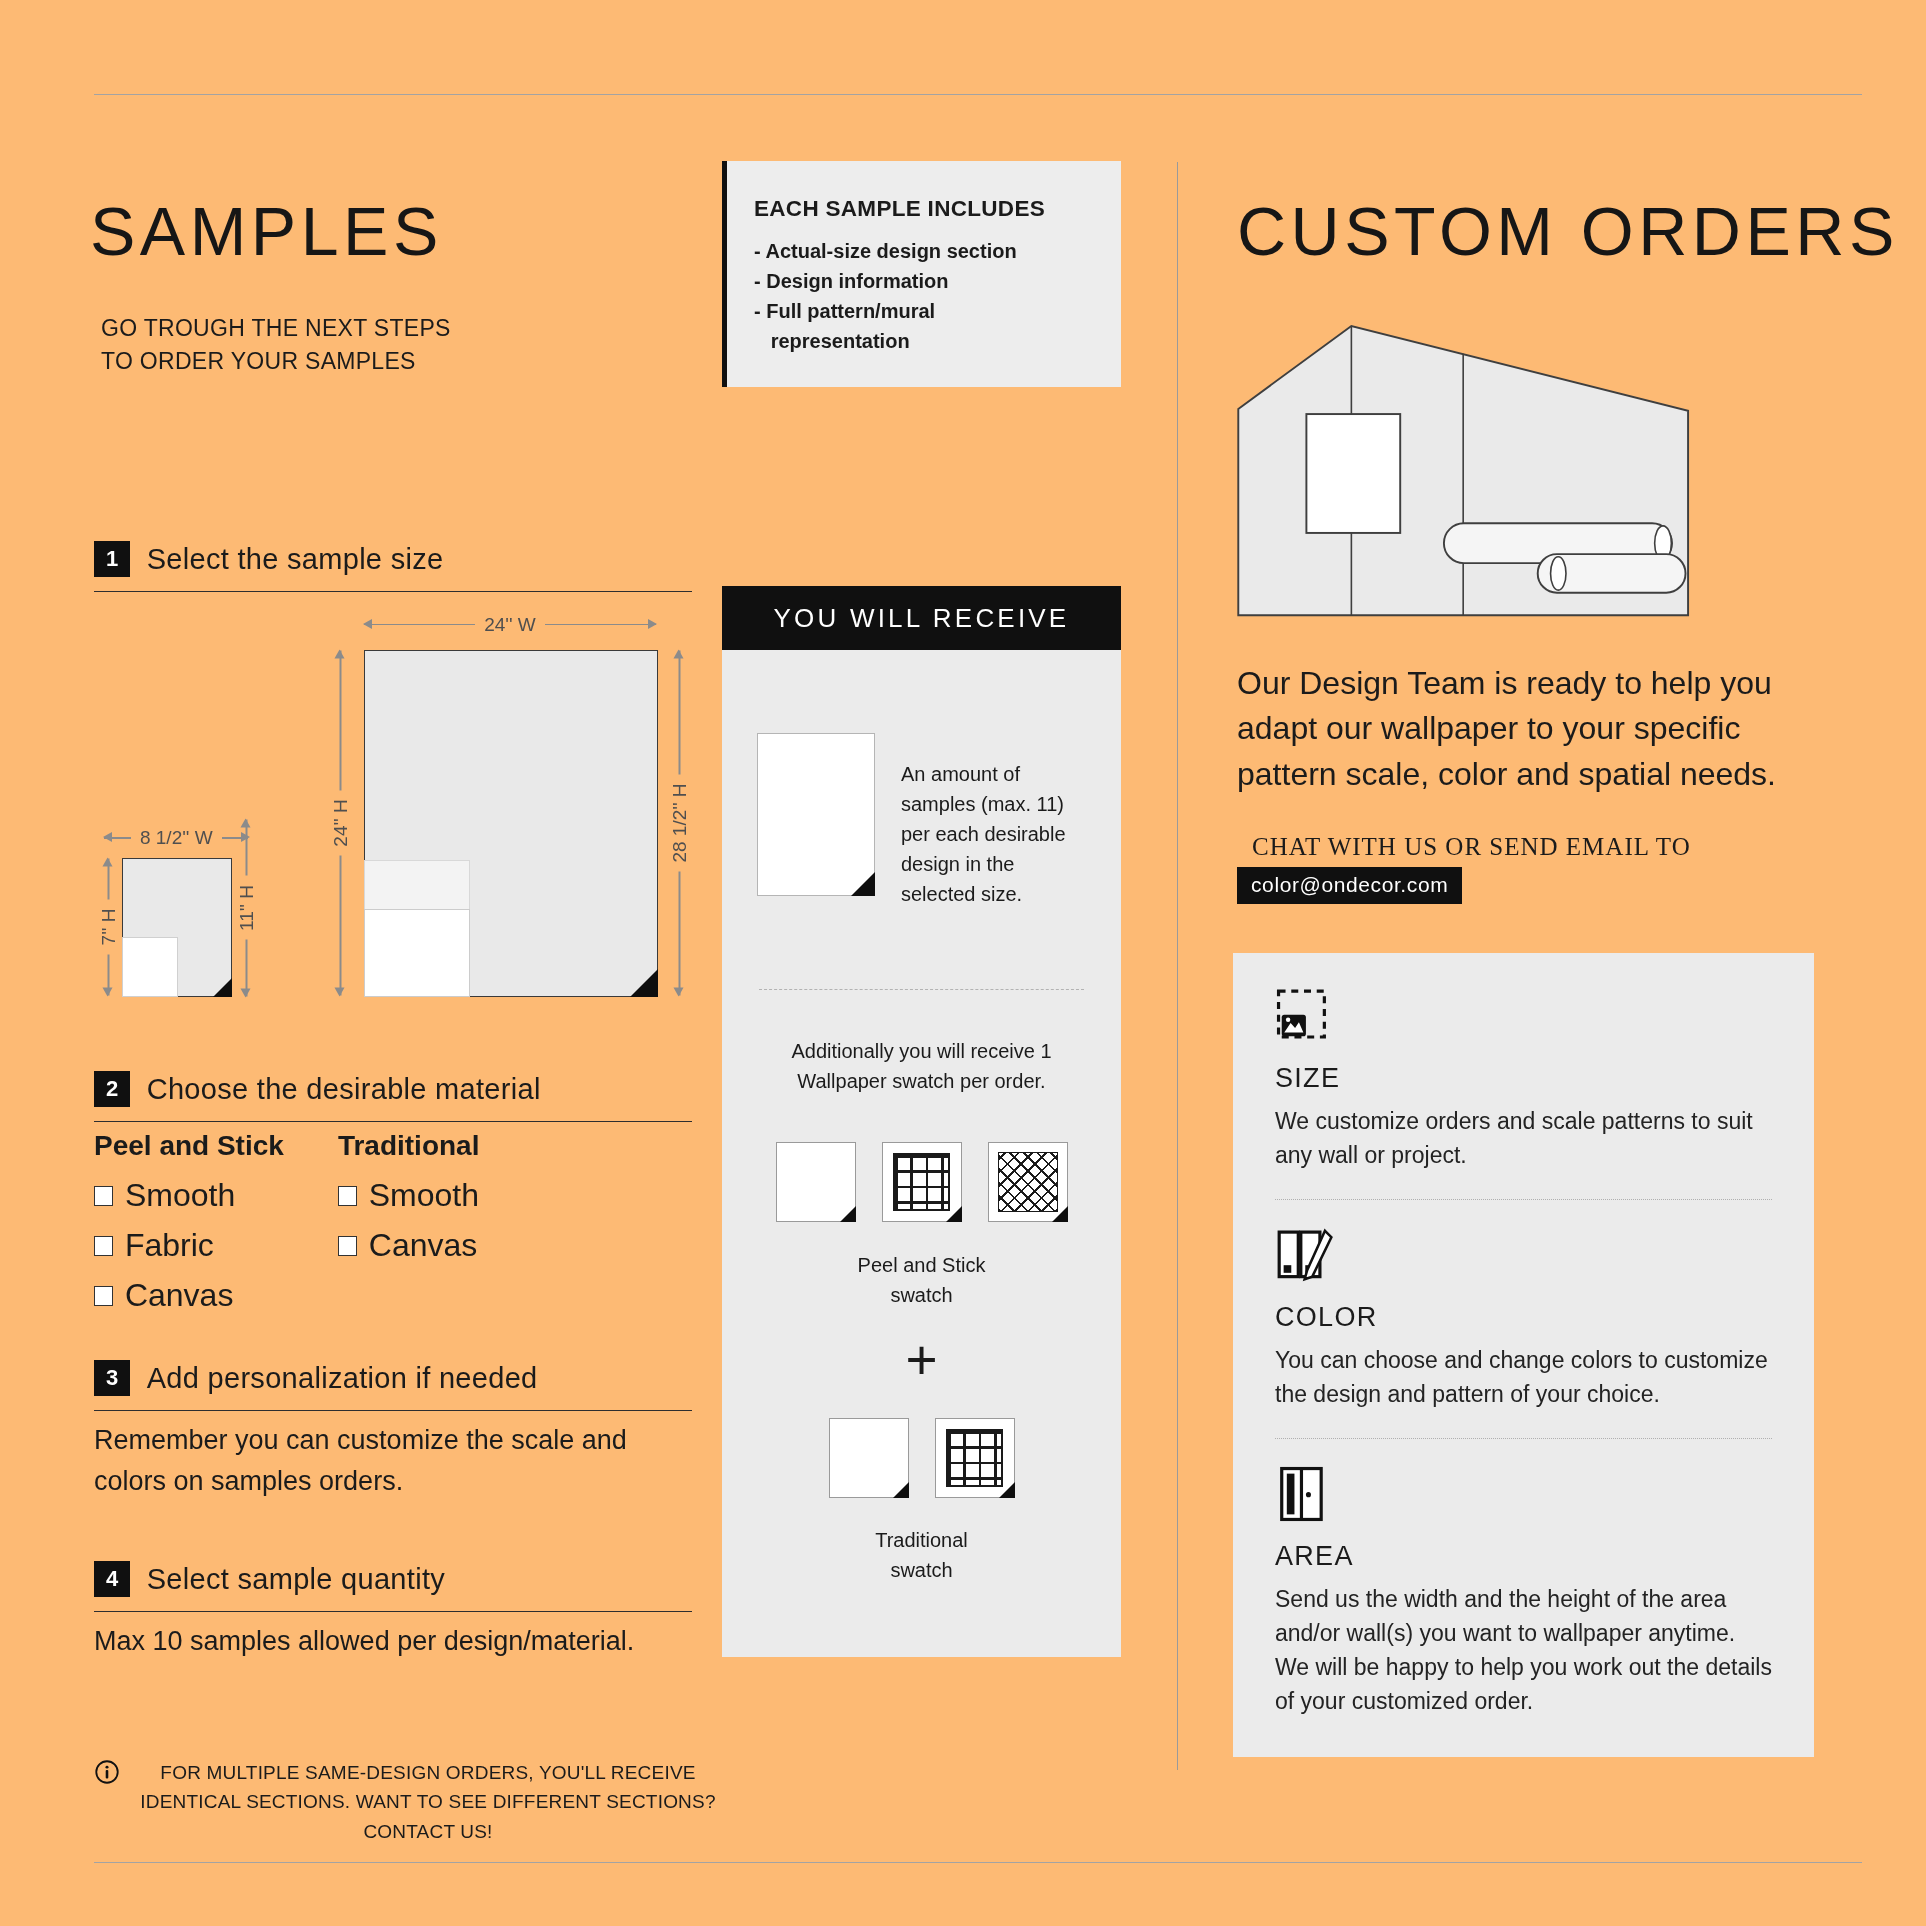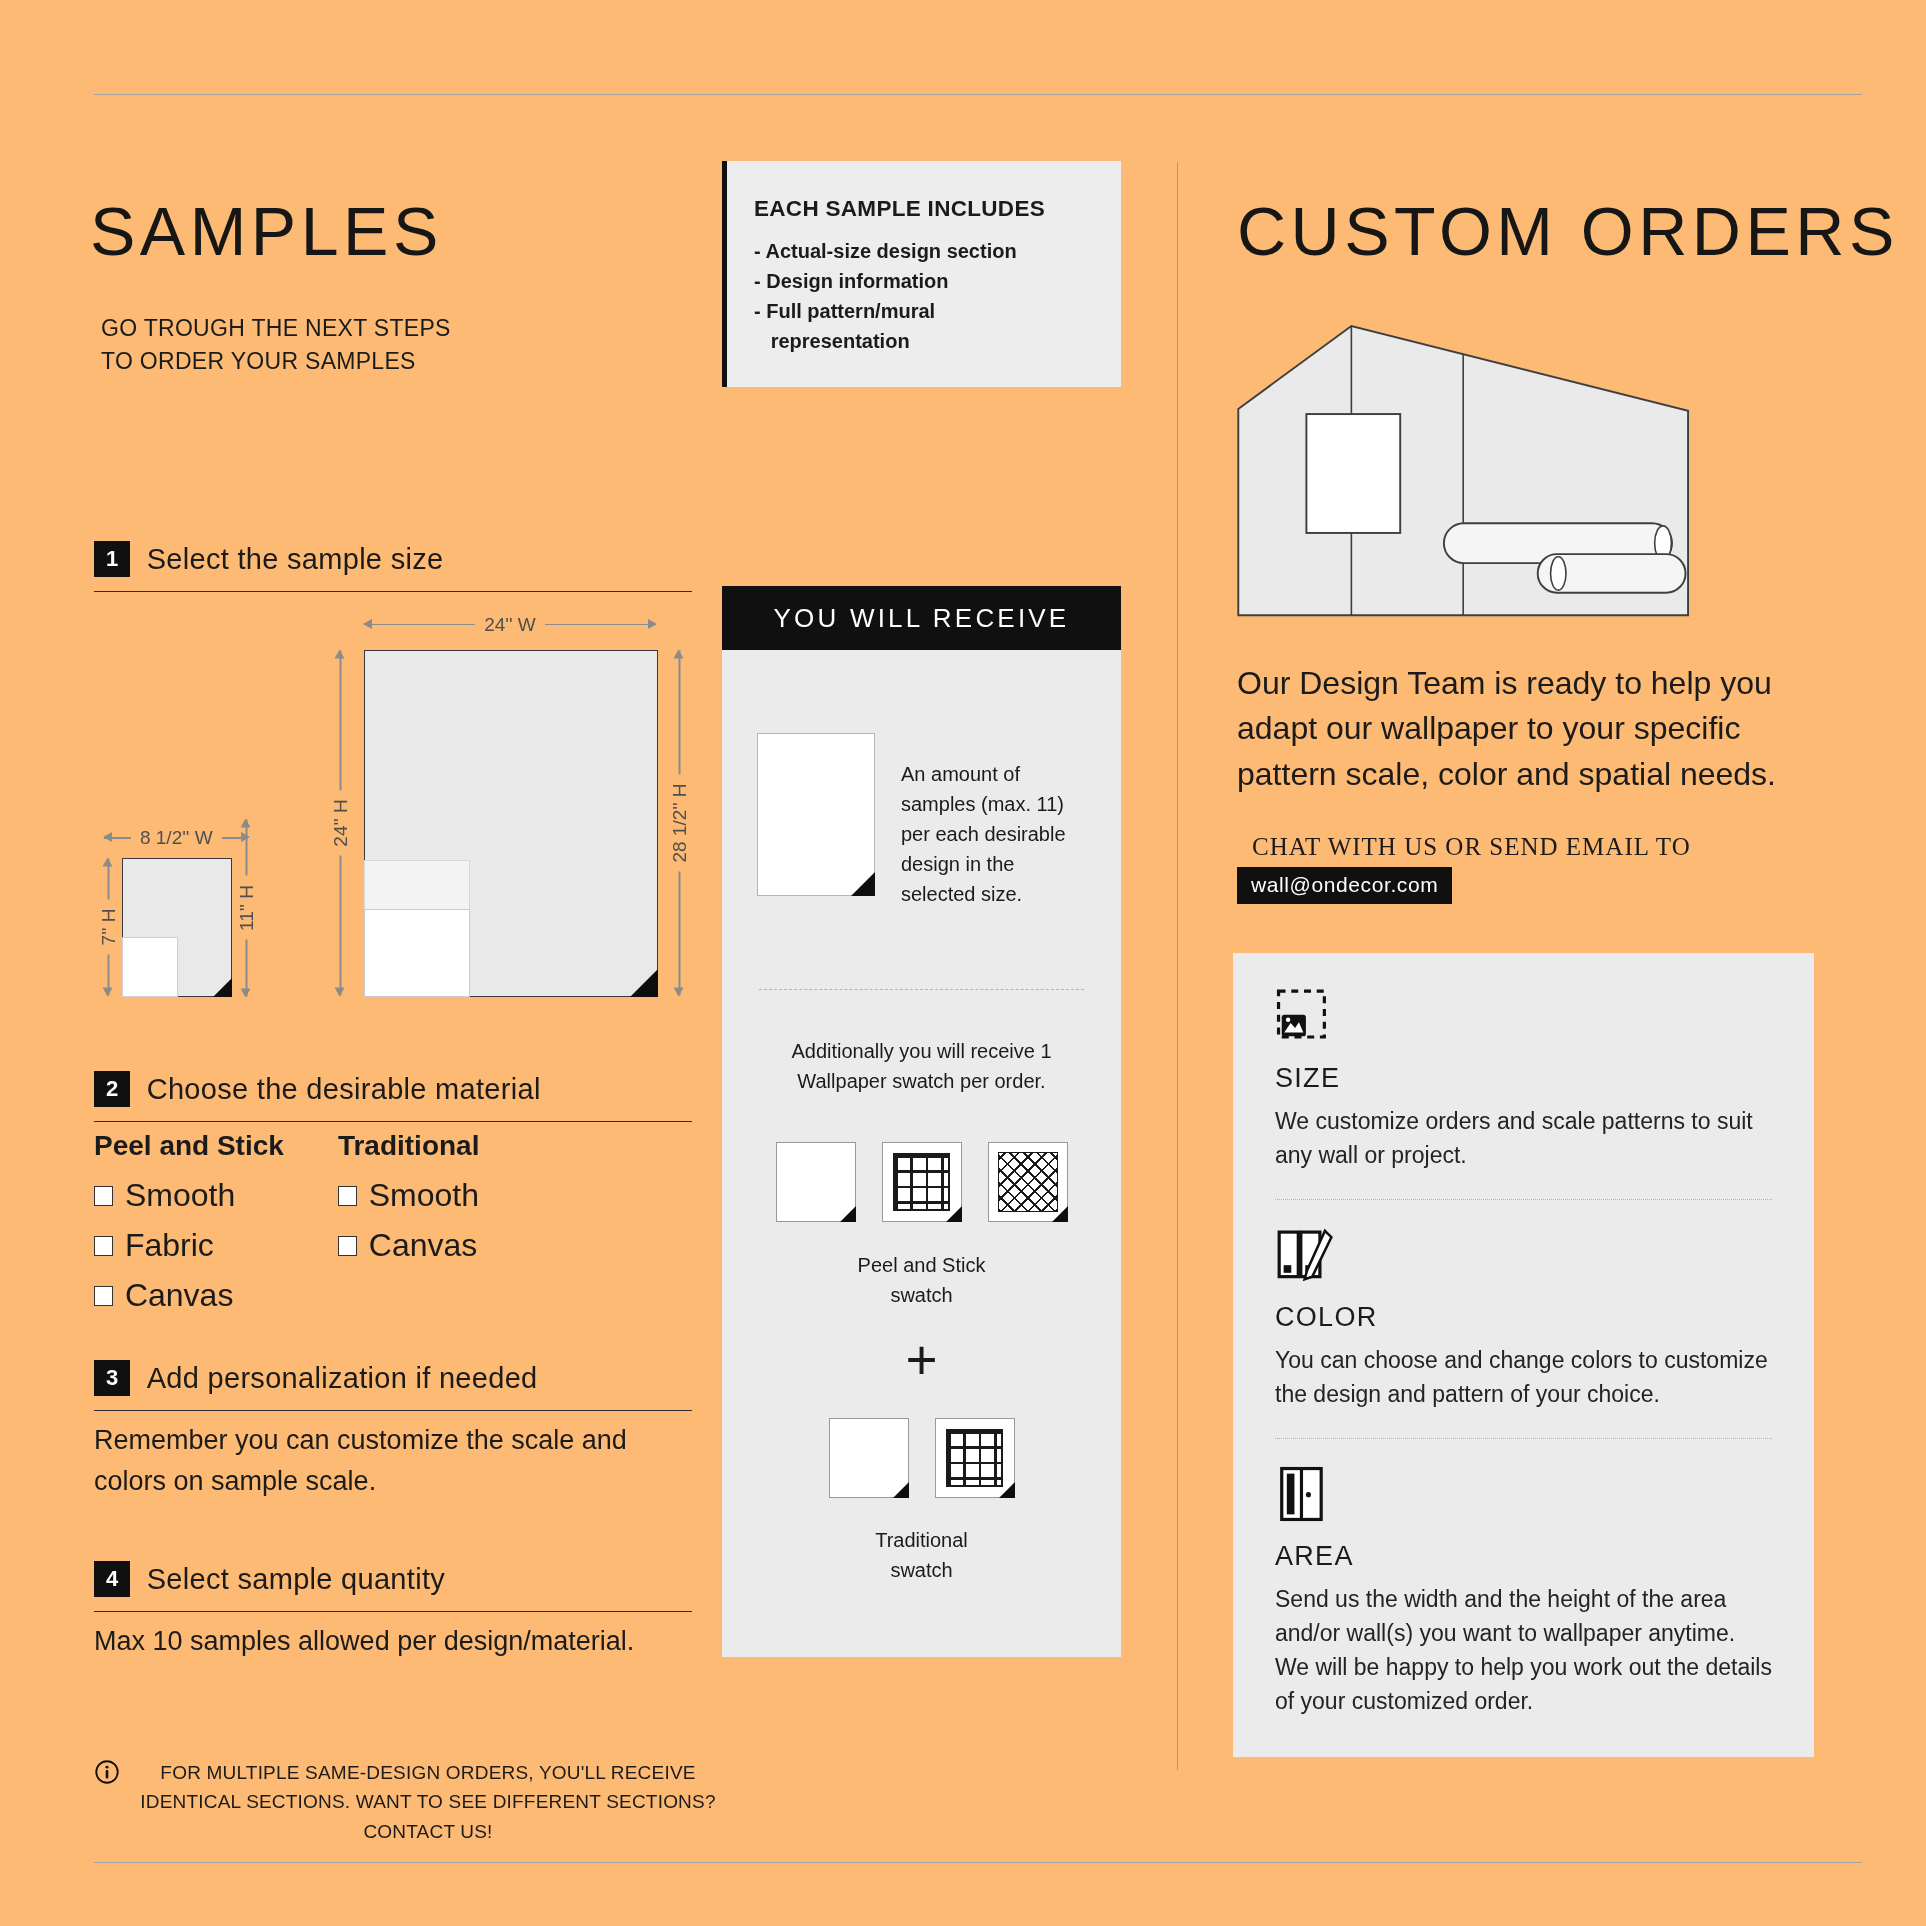--- a/index.html
+++ b/index.html
@@ -192,21 +192,21 @@
         <span class="cb"></span>
         <span>Canvas</span>
       </div>
     </div>
   </div>
 
   <div class="step" style="top:1360px;">
     <span class="step-num">3</span>
     <span class="step-label">Add personalization if needed</span>
   </div>
-  <div class="body-text" style="left:94px;top:1420px;width:565px;">Remember you can customize the scale and colors on sample scale.</div>
+  <div class="body-text" style="left:94px;top:1420px;width:565px;">Remember you can customize the scale and colors on samples orders.</div>
 
   <div class="step" style="top:1561px;">
     <span class="step-num">4</span>
     <span class="step-label">Select sample quantity</span>
   </div>
   <div class="body-text" style="left:94px;top:1621px;width:629px;">Max 10 samples allowed per design/material.</div>
 
   <div class="footnote">
     <span style="flex:0 0 auto;padding-top:1.3px;">
       <svg width="26" height="26" viewBox="0 0 40 40">
@@ -271,21 +271,21 @@
       <rect x="322" y="310" width="355" height="62" rx="31" fill="#f5f5f5" stroke="#3f3f3f" stroke-width="3"></rect>
       <ellipse cx="663" cy="341" rx="13" ry="27" fill="#ffffff" stroke="#3f3f3f" stroke-width="2.5"></ellipse>
       <rect x="468" y="358" width="230" height="60" rx="30" fill="#f5f5f5" stroke="#3f3f3f" stroke-width="3"></rect>
       <ellipse cx="500" cy="388" rx="12" ry="26" fill="#ffffff" stroke="#3f3f3f" stroke-width="2.5"></ellipse>
     </svg>
   </div>
 
   <div class="custom-intro">Our Design Team is ready to help you adapt our wallpaper to your specific pattern scale, color and spatial needs.</div>
 
   <div class="contact-label">CHAT WITH US OR SEND EMAIL TO</div>
-  <div class="email">wall@ondecor.com</div>
+  <div class="email">color@ondecor.com</div>
 
   <div class="features">
 
     <div>
       <span>
         <svg width="58" height="56" viewBox="0 0 90 88">
           <rect x="5" y="5" width="72" height="72" fill="none" stroke="#111" stroke-width="5" stroke-dasharray="11 9"></rect>
           <rect x="10" y="42" width="38" height="34" rx="4" fill="#111"></rect>
           <path d="M14 70 L24 55 L31 63 L37 54 L44 70 Z" fill="#fff"></path>
           <circle cx="20" cy="50" r="3.5" fill="#fff"></circle>

